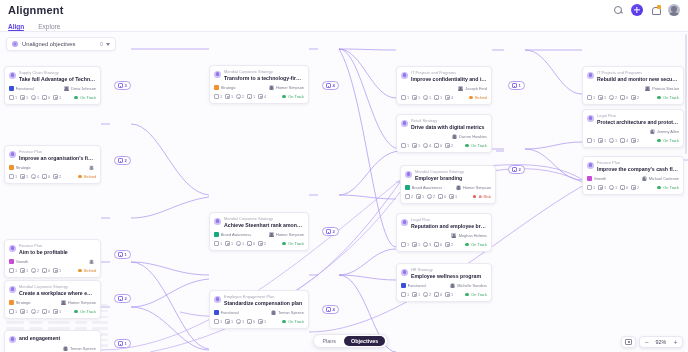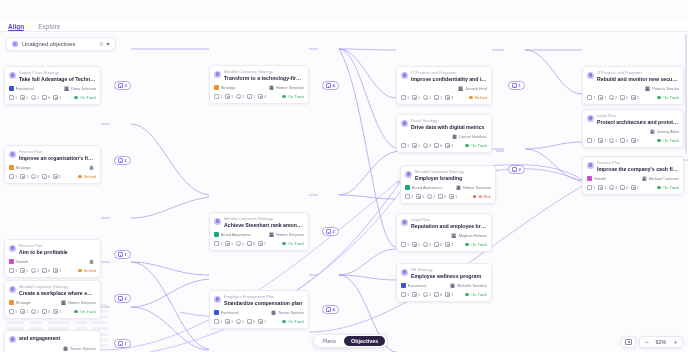--- a/index.html
+++ b/index.html
@@ -132,20 +132,29 @@
   .zlvl { font-size:5.4px; color:#4a4a5e; padding:0 1px; min-width:16px; text-align:center; }
   .fit-ic { width:6.5px;height:6.5px;border:1px solid #8a8a9c; border-radius:1px; position:relative; }
   .fit-ic::after{content:"";position:absolute;inset:1.6px;border:1px solid #8a8a9c;}
   .scrollbar-v { position:absolute; right:1px; top:34px; width:2.5px; height:120px; border-radius:2px; background:#e3e0ee; z-index:30; }
 </style>
 </head>
 <body>
 
 <div class="app">
 
+  <div class="topbar">
+    <div class="app-title">Alignment</div>
+    <div class="top-actions">
+      <div class="search-ic"></div>
+      <div class="plus-btn"></div>
+      <div class="bell"></div>
+      <div class="avatar-top"></div>
+    </div>
+  </div>
 
   <div class="tabs">
     <div class="tab active">Align</div>
     <div class="tab">Explore</div>
   </div>
 
   <div class="canvas">
 
     <svg class="edges" viewBox="0 0 688 320" preserveAspectRatio="none">
       <g fill="none" stroke="#a98ef0" stroke-width="0.7">

